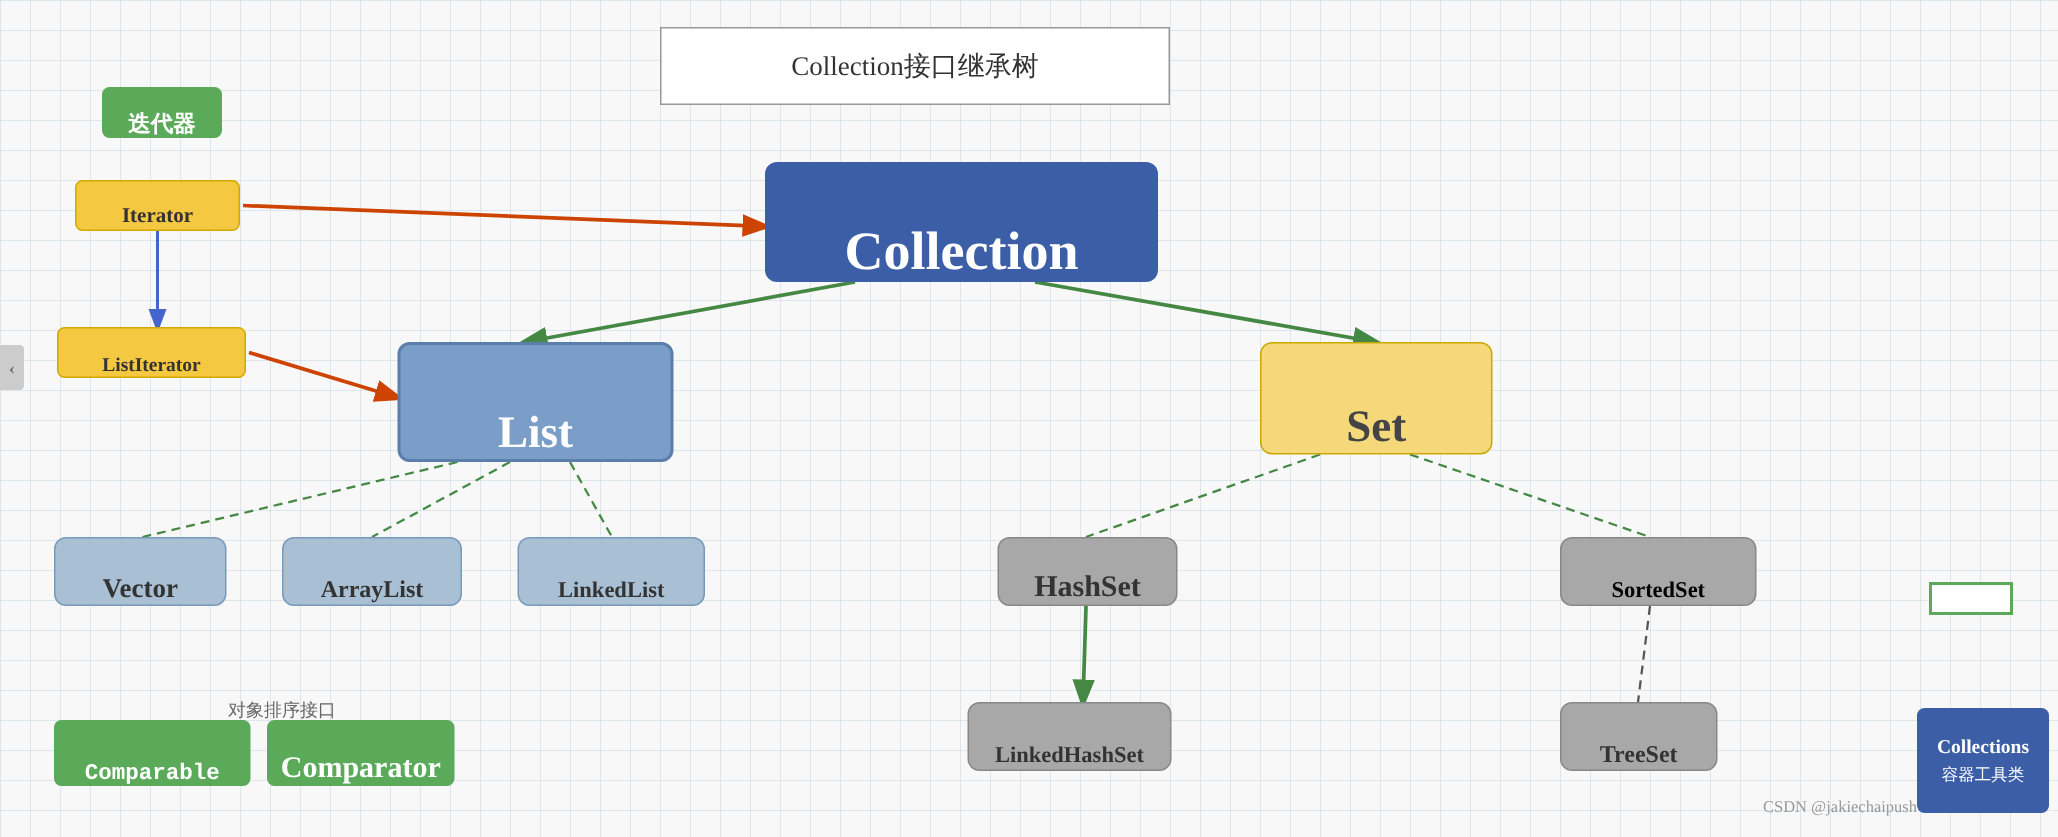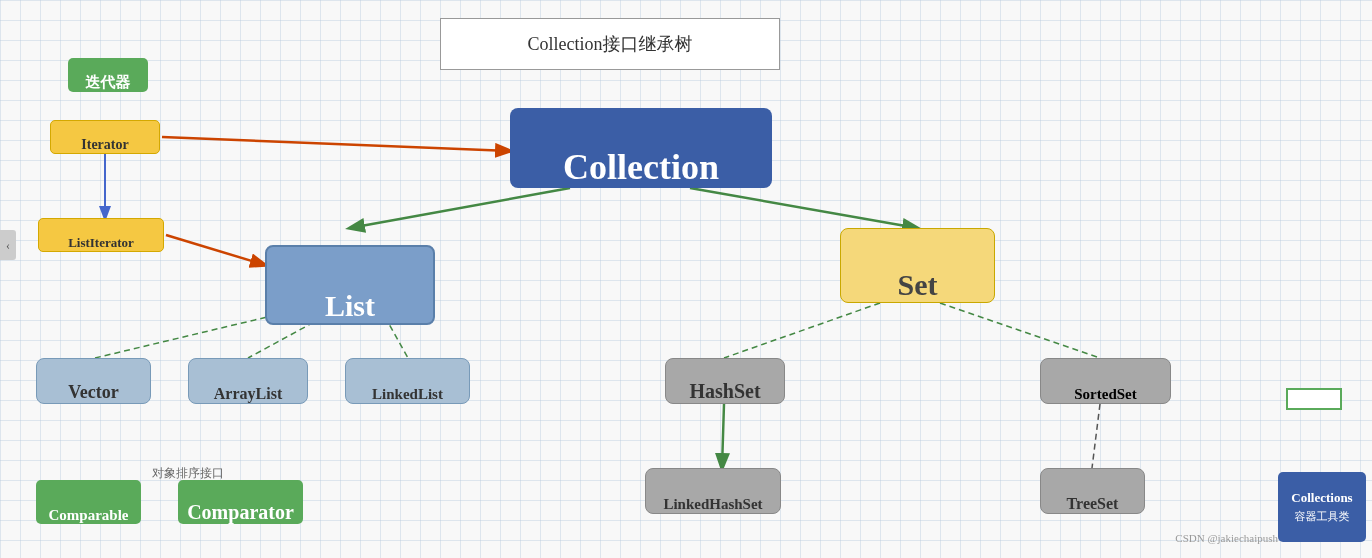--- a/index.html
+++ b/index.html
@@ -98,29 +98,28 @@
       color: white;
       border-radius: 8px;
       font-size: 36px;
       font-family: 'Times New Roman', serif;
     }
 
     
     .node-list {
       top: 228px;
       left: 265px;
-      width: 170px;
+      width: 184px;
       height: 80px;
       background: #7b9ec9;
       color: white;
       border-radius: 8px;
       font-size: 30px;
       font-family: 'Times New Roman', serif;
       border: 2px solid #5a7faa;
-      margin-top: 17px;
     }
 
     
     .node-set {
       top: 228px;
       left: 840px;
       width: 155px;
       height: 75px;
       background: #f5d87a;
       color: #444;
@@ -225,27 +224,27 @@
       border-radius: 8px;
       font-size: 16px;
       font-family: 'Times New Roman', serif;
       border: 1.5px solid #888;
     }
 
     
     .node-comparable {
       top: 480px;
       left: 36px;
-      width: 105px;
+      width: 131px;
       height: 44px;
       background: #5aaa5a;
       color: white;
       border-radius: 5px;
       font-size: 15px;
-      font-family: Liberation Serif, serif;
+      font-family: Liberation Mono, monospace;
     }
 
     
     .node-comparator {
       top: 480px;
       left: 178px;
       width: 125px;
       height: 44px;
       background: #5aaa5a;
       color: white;

